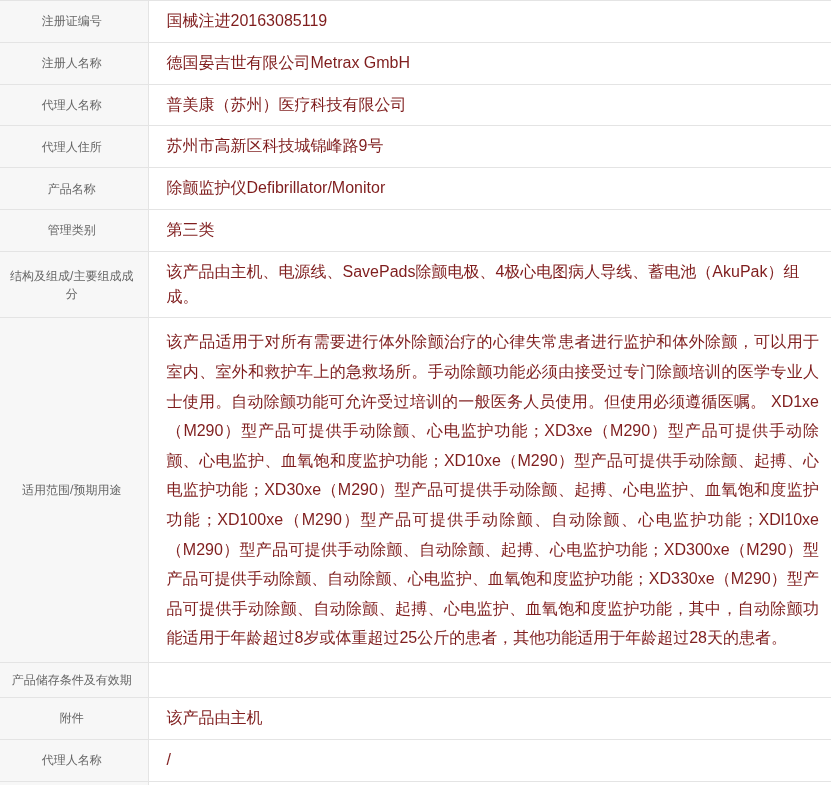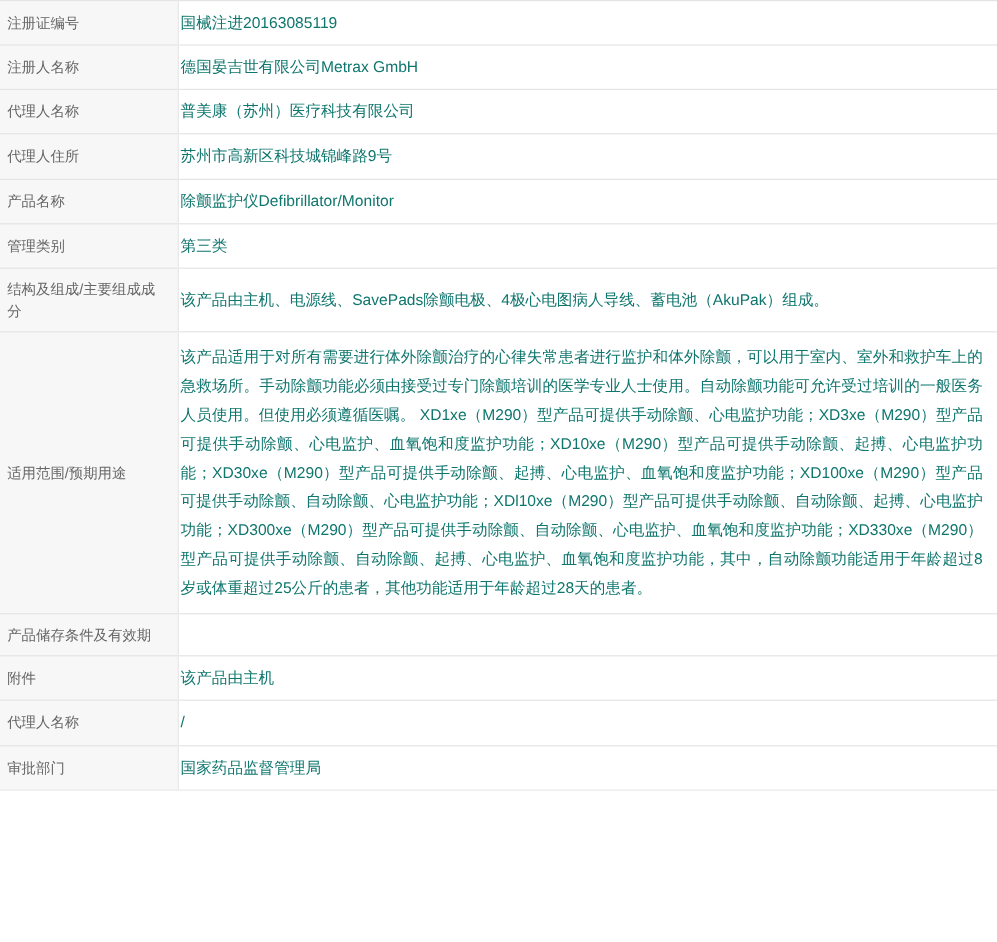--- a/index.html
+++ b/index.html
@@ -23,32 +23,32 @@
     border-bottom: 1px solid #e4e4e4;
   }
   table.detail tr:first-child {
     border-top: 1px solid #e4e4e4;
   }
   th.label {
     width: 148px;
     background: #f7f7f7;
     color: #666666;
     font-weight: normal;
-    text-align: left;
+    text-align: center;
     vertical-align: middle;
     padding: 8px 10px 8px 6px;
     font-size: 12px;
     border-right: 1px solid #e4e4e4;
     line-height: 1.5;
   }
   td.value {
-    padding: 8px 12px 8px 2px;
+    padding: 8px 12px 8px 18px;
     vertical-align: middle;
-    color: #0f766e;
-    font-size: 13px;
+    color: #7f1d1d;
+    font-size: 16px;
     line-height: 1.55;
     word-wrap: break-word;
     background: #ffffff;
   }
   td.value.tall {
     line-height: 1.85;
     text-align: justify;
     padding-top: 9px;
     padding-bottom: 9px;
   }

